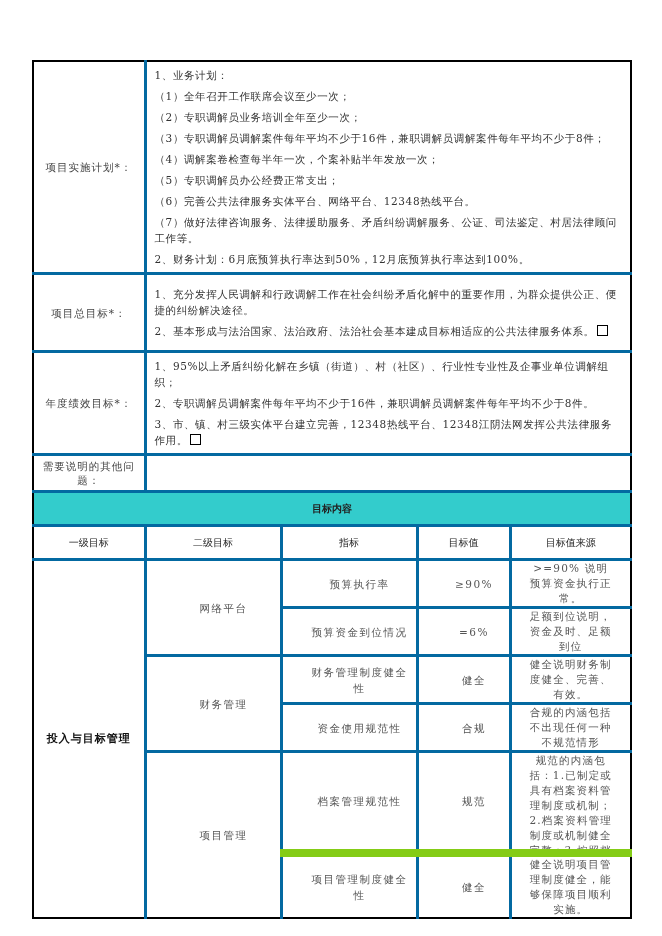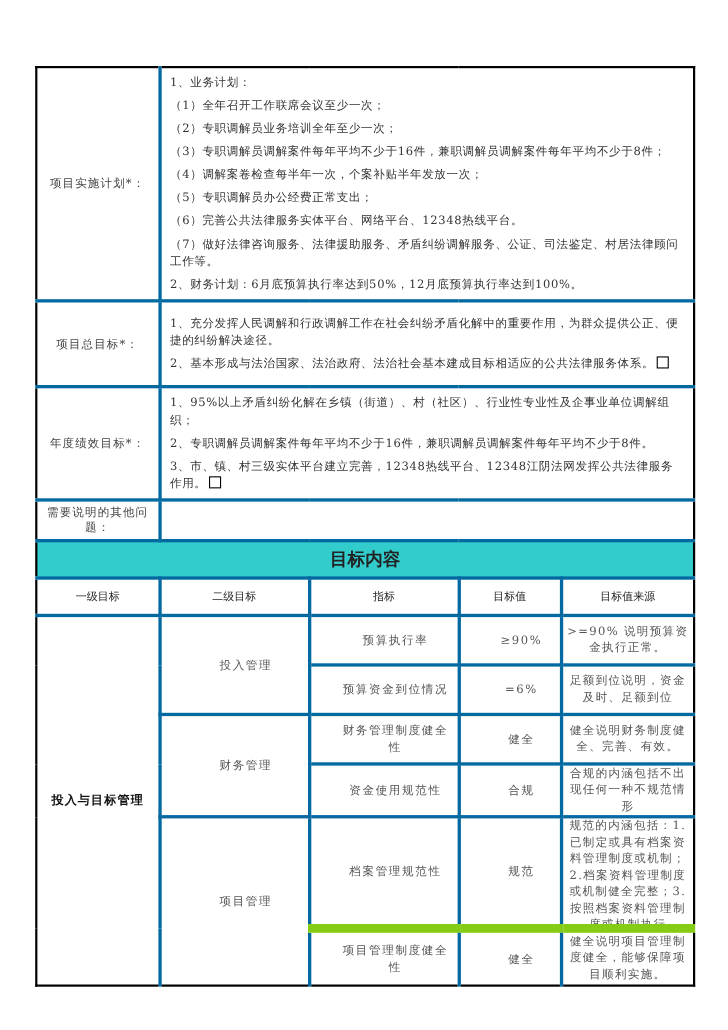--- a/index.html
+++ b/index.html
@@ -8,25 +8,25 @@
     .page { position: absolute; left: 32px; top: 60px; width: 598px; }
     table { border-collapse: collapse; width: 598px; table-layout: fixed; }
     td { border: 3px solid #0369a1; padding: 0 3px; vertical-align: middle; font-size: 10.5px; line-height: 16px; }
     .outer-left { border-left: 2px solid #000; }
     .outer-right { border-right: 2px solid #000; }
     .label { text-align: center; color: #444; letter-spacing: 1px; }
     .content { text-align: left; color: #333; letter-spacing: 0.6px; }
     .content p { margin: 5px; }
     .box-glyph { display: inline-block; width: 9px; height: 9px; border: 1px solid #000; vertical-align: -1px; margin-left: 2px; }
     .section-header { background: #33CCCC; text-align: center; font-family: "DejaVu Sans", "Liberation Sans", sans-serif;
-                      font-weight: bold; color: #222; font-size: 16px; height: 31px; }
+                      font-weight: bold; color: #222; font-size: 10px; height: 31px; }
     .col-header { text-align: center; font-family: "DejaVu Sans", "Liberation Sans", sans-serif; font-size: 10px; color: #222; height: 31px; }
     .lvl1 { text-align: center; font-weight: bold; color: #111; font-size: 11px; letter-spacing: 1px; }
     .cell-c { text-align: center; color: #555; letter-spacing: 1.5px; padding-left: 24px; }
-    .cell-src { text-align: center; color: #555; letter-spacing: 1.2px; line-height: 15px; font-size: 10.5px; padding: 0 4px; }
+    .cell-src { text-align: center; color: #555; letter-spacing: 1.2px; line-height: 15px; font-size: 10.5px; padding: 0 16px; }
     .clip { height: 96px; overflow: hidden; display: flex; align-items: flex-start; justify-content: center; }
     .thick-top td { border-top: 8px solid #84cc16; }
     .bottom td { border-bottom: 2px solid #000; }
   </style>
 </head>
 <body>
 
 <div class="page">
   <table>
     <colgroup>
@@ -82,21 +82,21 @@
     <tr>
       <td class="col-header outer-left">一级目标</td>
       <td class="col-header">二级目标</td>
       <td class="col-header">指标</td>
       <td class="col-header">目标值</td>
       <td class="col-header outer-right">目标值来源</td>
     </tr>
 
     <tr style="height:45px;">
       <td rowspan="6" class="lvl1 outer-left" style="border-bottom:2px solid #000;margin-top:24px;">投入与目标管理</td>
-      <td rowspan="2" class="cell-c">投入管理</td>
+      <td rowspan="2" class="cell-c">网络平台</td>
       <td class="cell-c">预算执行率</td>
       <td class="cell-c">≥90%</td>
       <td class="cell-src outer-right">&gt;=90% 说明预算资金执行正常。</td>
     </tr>
     <tr style="height:45px;">
       <td class="cell-c">预算资金到位情况</td>
       <td class="cell-c">=6%</td>
       <td class="cell-src outer-right">足额到位说明，资金及时、足额到位</td>
     </tr>
 

